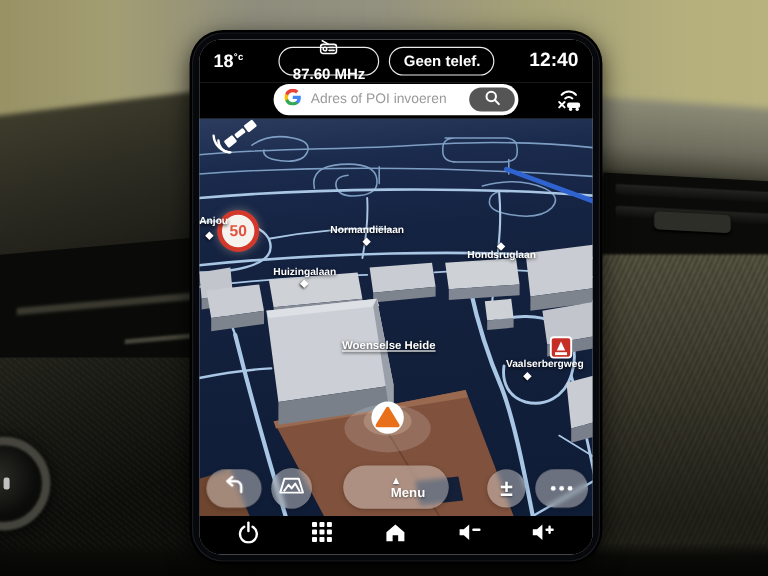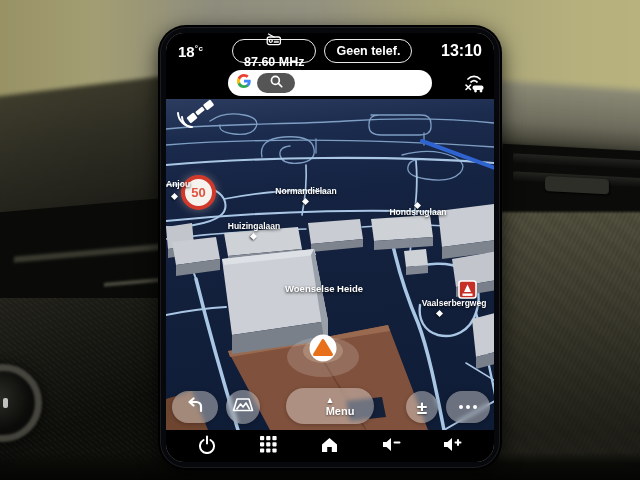--- a/index.html
+++ b/index.html
@@ -68,21 +68,21 @@
   .search-btn{width:38px;height:20px;border-radius:11px;background:#555;border:none;
     display:flex;align-items:center;justify-content:center;cursor:pointer;flex:0 0 auto;}
   .noconn{position:absolute;right:8px;top:2px;}
 
   
   .map{position:relative;flex:1;overflow:hidden;
     background:linear-gradient(175deg,#2b3c5e 0%,#1b2b4d 12%,#152342 30%,#12203c 55%,#0f1c36 100%);}
   .map svg.mapcanvas{position:absolute;left:0;top:0;}
   .street-label{position:absolute;transform:translateX(-50%);color:#fff;font-size:8.5px;font-weight:bold;
     white-space:nowrap;text-shadow:0 1px 3px rgba(0,0,0,.9);pointer-events:none;}
-  .street-label.area{font-size:9.5px;font-weight:bold;}
+  .street-label.area{font-size:9.5px;font-weight:bold;text-decoration:underline;}
   .street-label.edge{transform:none;}
   .lbl-marker{position:absolute;width:5px;height:5px;background:#fff;transform:rotate(45deg);
     box-shadow:0 1px 2px rgba(0,0,0,.8);pointer-events:none;}
   .speed-sign{position:absolute;left:15px;top:76px;width:35px;height:35px;border-radius:50%;
     background:#f6f3ee;border:4.5px solid #d3392b;display:flex;align-items:center;justify-content:center;
     font-size:13px;font-weight:bold;color:#e0523f;box-shadow:0 0 8px rgba(255,230,200,.35);}
   .satellite{position:absolute;left:8px;top:-6px;}
 
   
   .map-controls{position:absolute;left:0;right:0;bottom:4px;height:38px;}
@@ -143,33 +143,34 @@
                   <line x1="8.2" y1="6.6" x2="12.4" y2="6.6"></line>
                   <line x1="8.2" y1="9" x2="12.4" y2="9"></line>
                 </g>
               </svg>
           </span>
           <span>87.60 MHz</span>
         </div>
         <div class="pill">
           <span>Geen telef.</span>
         </div>
-        <div class="clock">13:10</div>
+        <div class="clock">12:40</div>
       </div>
 
       <div class="search-row">
         <div class="search-pill">
           <span>
             <svg width="14" height="14" viewBox="0 0 18 18">
                 <path fill="#4285F4" d="M17.64 9.2c0-.637-.057-1.251-.164-1.84H9v3.481h4.844a4.14 4.14 0 0 1-1.796 2.716v2.259h2.908c1.702-1.567 2.684-3.875 2.684-6.615z"></path>
                 <path fill="#34A853" d="M9 18c2.43 0 4.467-.806 5.956-2.18l-2.908-2.259c-.806.54-1.837.86-3.048.86-2.344 0-4.328-1.584-5.036-3.711H.957v2.332A8.997 8.997 0 0 0 9 18z"></path>
                 <path fill="#FBBC05" d="M3.964 10.71A5.41 5.41 0 0 1 3.682 9c0-.593.102-1.17.282-1.71V4.958H.957A8.996 8.996 0 0 0 0 9c0 1.452.348 2.827.957 4.042l3.007-2.332z"></path>
                 <path fill="#EA4335" d="M9 3.58c1.321 0 2.508.454 3.44 1.345l2.582-2.58C13.463.891 11.426 0 9 0A8.997 8.997 0 0 0 .957 4.958L3.964 7.29C4.672 5.163 6.656 3.58 9 3.58z"></path>
               </svg>
           </span>
+          <input class="search-input" type="text" readonly="" placeholder="Adres of POI invoeren" style="">
           <button class="search-btn">
             <span>
               <svg width="15" height="15" viewBox="0 0 16 16">
                   <circle cx="6.8" cy="6.8" r="4.2" stroke="#fff" stroke-width="1.8" fill="none"></circle>
                   <line x1="10" y1="10" x2="13.6" y2="13.6" stroke="#fff" stroke-width="1.8" stroke-linecap="round"></line>
                 </svg>
             </span>
           </button>
         </div>
         <span class="noconn">

